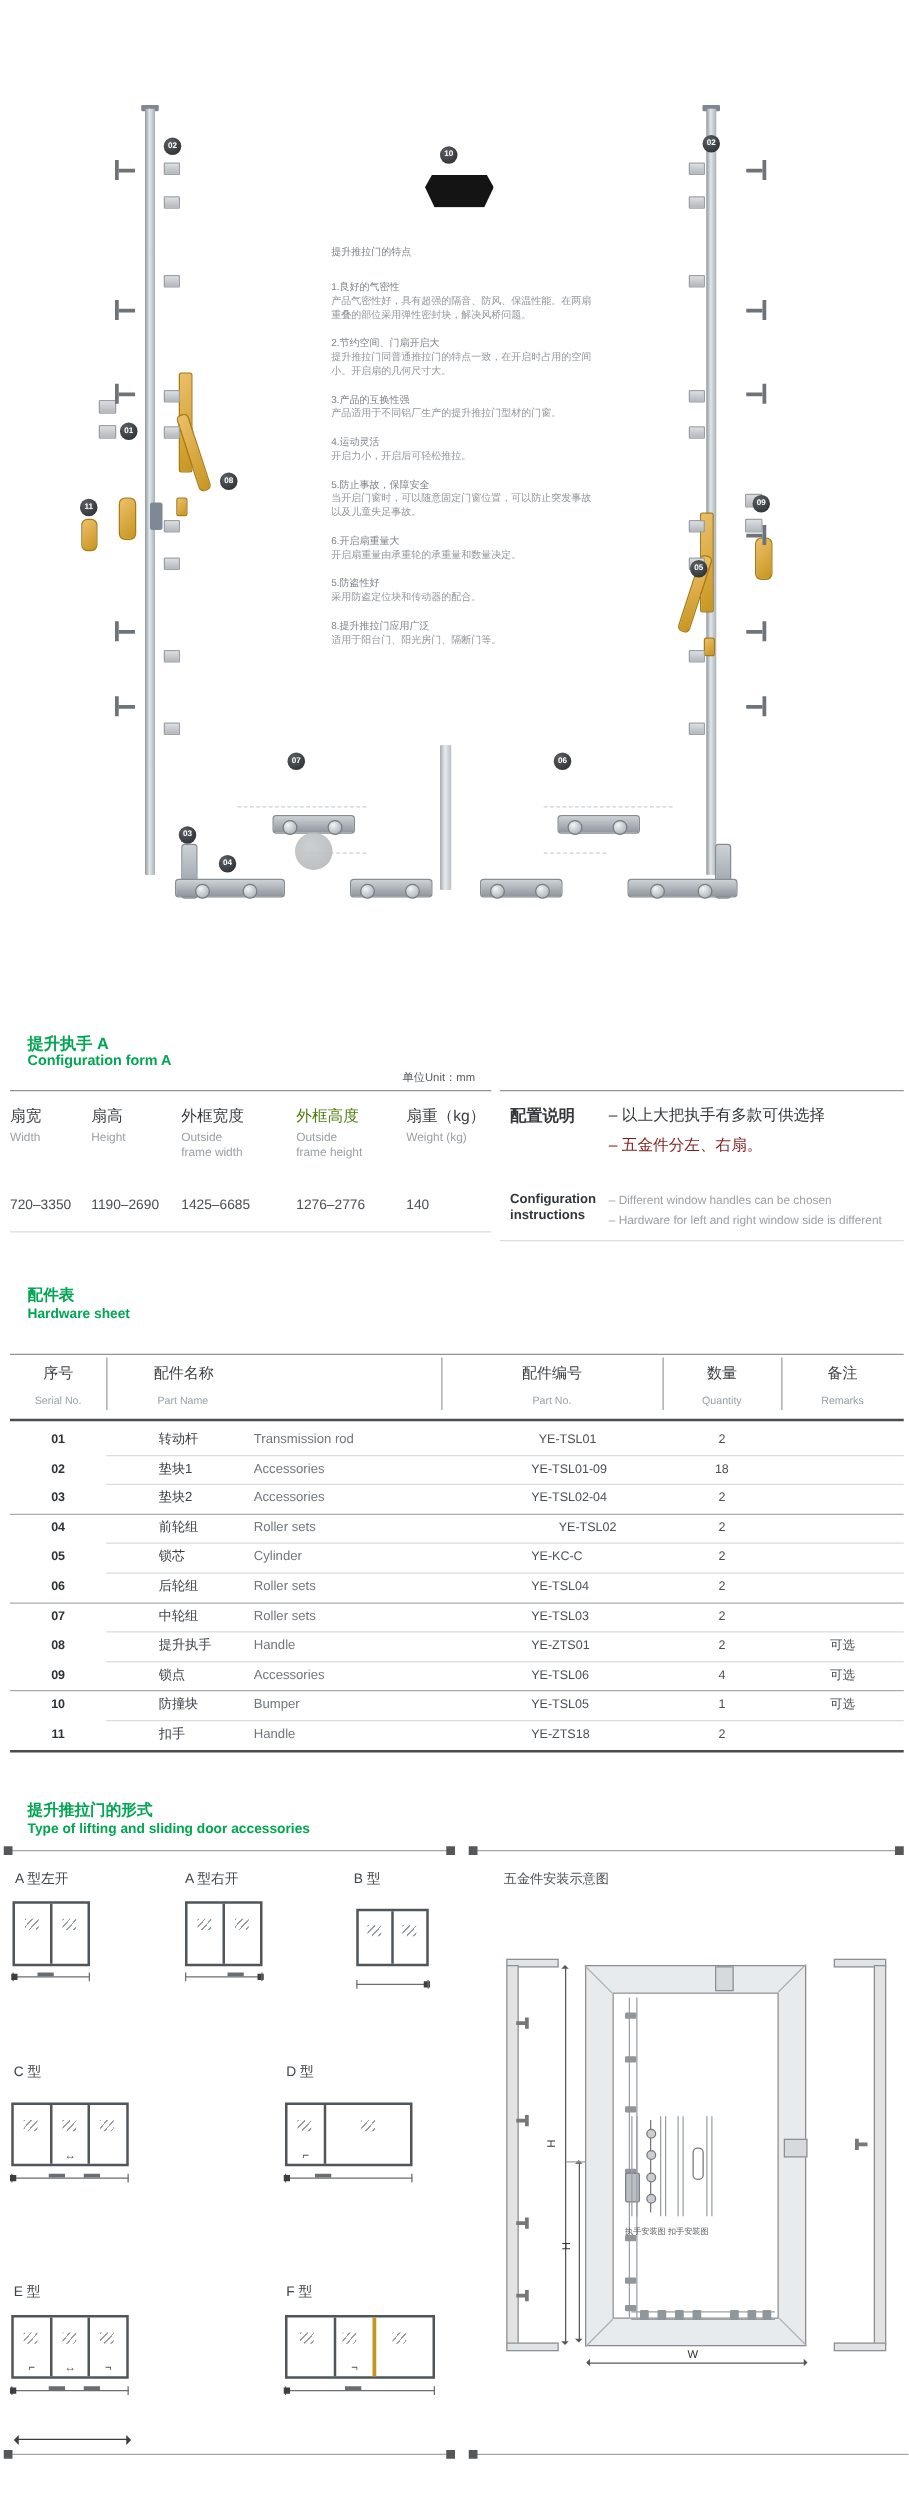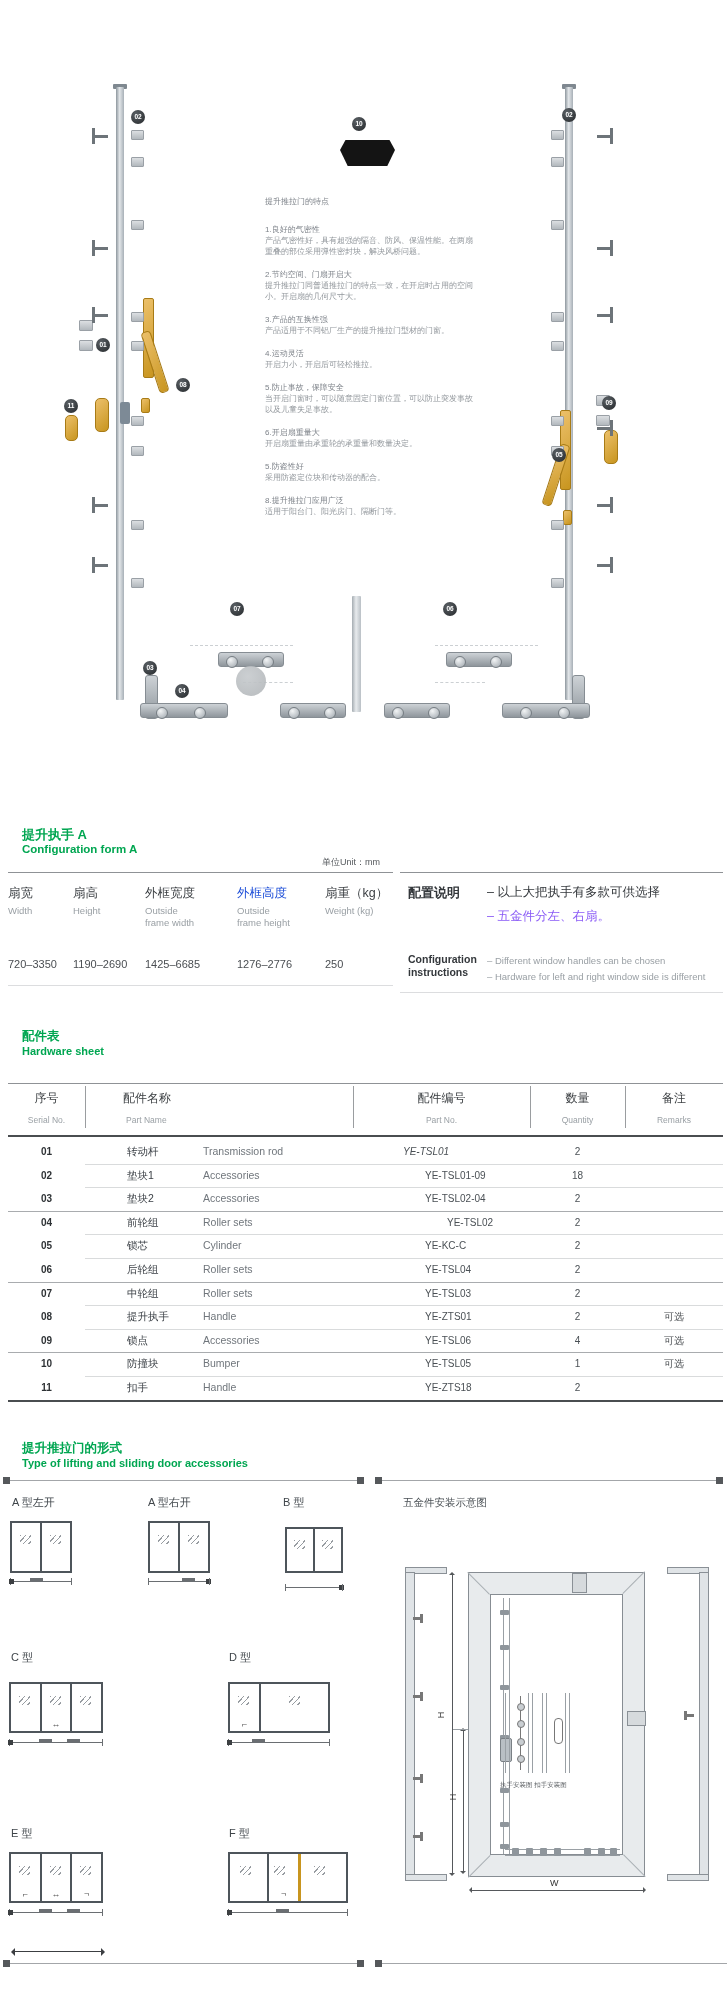--- a/index.html
+++ b/index.html
@@ -214,31 +214,31 @@
     <div id="cfgcols">
         <div style="position: absolute; left: 8px; top: 885px; font-size: 12.5px; color: rgb(58, 62, 66); white-space: nowrap;">扇宽</div>
         <div style="position: absolute; left: 8px; top: 905px; width: 58px; font-size: 9.5px; color: rgb(154, 160, 165); line-height: 12px;">Width</div>
         <div style="position: absolute; left: 8px; top: 958px; font-size: 11px; color: rgb(74, 78, 82); white-space: nowrap;">720–3350</div>
         <div style="position: absolute; left: 73px; top: 885px; font-size: 12.5px; color: rgb(58, 62, 66); white-space: nowrap;">扇高</div>
         <div style="position: absolute; left: 73px; top: 905px; width: 58px; font-size: 9.5px; color: rgb(154, 160, 165); line-height: 12px;">Height</div>
         <div style="position: absolute; left: 73px; top: 958px; font-size: 11px; color: rgb(74, 78, 82); white-space: nowrap;">1190–2690</div>
         <div style="position: absolute; left: 145px; top: 885px; font-size: 12.5px; color: rgb(58, 62, 66); white-space: nowrap;">外框宽度</div>
         <div style="position: absolute; left: 145px; top: 905px; width: 58px; font-size: 9.5px; color: rgb(154, 160, 165); line-height: 12px;">Outside frame width</div>
         <div style="position: absolute; left: 145px; top: 958px; font-size: 11px; color: rgb(74, 78, 82); white-space: nowrap;">1425–6685</div>
-        <div style="position: absolute; left: 237px; top: 885px; font-size: 12.5px; color: #1d4ed8; white-space: nowrap;">外框高度</div>
+        <div style="position: absolute; left: 237px; top: 885px; font-size: 12.5px; color: #4d7c0f; white-space: nowrap;">外框高度</div>
         <div style="position: absolute; left: 237px; top: 905px; width: 58px; font-size: 9.5px; color: rgb(154, 160, 165); line-height: 12px;">Outside frame height</div>
         <div style="position: absolute; left: 237px; top: 958px; font-size: 11px; color: rgb(74, 78, 82); white-space: nowrap;">1276–2776</div>
         <div style="position: absolute; left: 325px; top: 885px; font-size: 12.5px; color: rgb(58, 62, 66); white-space: nowrap;">扇重（kg）</div>
         <div style="position: absolute; left: 325px; top: 905px; width: 58px; font-size: 9.5px; color: rgb(154, 160, 165); line-height: 12px;">Weight (kg)</div>
-        <div style="position: absolute; left: 325px; top: 958px; font-size: 11px; color: rgb(74, 78, 82); white-space: nowrap;">250</div>
+        <div style="position: absolute; left: 325px; top: 958px; font-size: 11px; color: rgb(74, 78, 82); white-space: nowrap;">140</div>
       </div>
     <div class="abs" style="left:408px;top:884px;font-size:13px;font-weight:bold;color:#33373b;">配置说明</div>
     <div id="noteszh">
         <div style="position: absolute; left: 487px; top: 884px; font-size: 12.5px; color: rgb(51, 55, 59); white-space: nowrap;">– 以上大把执手有多款可供选择</div>
-        <div style="position: absolute; left: 487px; top: 908px; font-size: 12.5px; color: #8b5cf6; white-space: nowrap;">– 五金件分左、右扇。</div>
+        <div style="position: absolute; left: 487px; top: 908px; font-size: 12.5px; color: #7f1d1d; white-space: nowrap;">– 五金件分左、右扇。</div>
       </div>
     <div class="abs" style="left:408px;top:953px;width:72px;font-size:10.5px;font-weight:bold;color:#33373b;line-height:13px;">Configuration instructions</div>
     <div id="notesen">
         <div style="position: absolute; left: 487px; top: 955px; font-size: 9.5px; color: rgb(154, 160, 165); white-space: nowrap;">– Different window handles can be chosen</div>
         <div style="position: absolute; left: 487px; top: 971px; font-size: 9.5px; color: rgb(154, 160, 165); white-space: nowrap;">– Hardware for left and right window side is different</div>
       </div>
   </div>
 
   <div>
     <div class="abs green" style="left:22px;top:1028px;font-size:12.5px;">配件表</div>
@@ -259,21 +259,21 @@
     <div class="abs cell" style="left:353px;top:1115px;width:177px;text-align:center;font-size:8.5px;color:#9aa0a5;">Part No.</div>
     <div class="abs cell" style="left:530px;top:1090px;width:95px;text-align:center;font-size:12px;color:#3b3f42;">数量</div>
     <div class="abs cell" style="left:530px;top:1115px;width:95px;text-align:center;font-size:8.5px;color:#9aa0a5;">Quantity</div>
     <div class="abs cell" style="left:625px;top:1090px;width:98px;text-align:center;font-size:12px;color:#3b3f42;">备注</div>
     <div class="abs cell" style="left:625px;top:1115px;width:98px;text-align:center;font-size:8.5px;color:#9aa0a5;">Remarks</div>
     <div id="tablerows">
         <div style="position: absolute; left: 8px; top: 1140px; width: 715px; height: 23.6px;">
           <div style="position: absolute; top: 0px; height: 23.6px; line-height: 23.6px; white-space: nowrap; left: 0px; width: 77px; text-align: center; font-size: 10px; font-weight: bold; color: rgb(46, 50, 53);">01</div>
           <div style="position: absolute; top: 0px; height: 23.6px; line-height: 23.6px; white-space: nowrap; left: 119px; font-size: 10.5px; color: rgb(59, 64, 70); font-family: Liberation Serif, serif;">转动杆</div>
           <div style="position: absolute; top: 0px; height: 23.6px; line-height: 23.6px; white-space: nowrap; left: 195px; font-size: 10.5px; color: rgb(112, 118, 124);">Transmission rod</div>
-          <div style="position: absolute; top: 0px; height: 23.6px; line-height: 23.6px; white-space: nowrap; left: 395px; font-size: 10px; color: rgb(74, 80, 85); font-style: italic;">YE-TSL01</div>
+          <div style="position: absolute; top: 0px; height: 23.6px; line-height: 23.6px; white-space: nowrap; left: 423px; font-size: 10px; color: rgb(74, 80, 85);">YE-TSL01</div>
           <div style="position: absolute; top: 0px; height: 23.6px; line-height: 23.6px; white-space: nowrap; left: 522px; width: 95px; text-align: center; font-size: 10px; color: rgb(74, 80, 85);">2</div>
           <div style="position: absolute; top: 0px; height: 23.6px; line-height: 23.6px; white-space: nowrap; left: 617px; width: 98px; text-align: center; font-size: 10px; color: rgb(68, 72, 76);"></div>
         </div>
         <div style="position: absolute; left: 85px; top: 1163.6px; width: 638px; height: 1px; background: rgb(217, 219, 220);"></div>
         <div style="position: absolute; left: 8px; top: 1163.6px; width: 715px; height: 23.6px;">
           <div style="position: absolute; top: 0px; height: 23.6px; line-height: 23.6px; white-space: nowrap; left: 0px; width: 77px; text-align: center; font-size: 10px; font-weight: bold; color: rgb(46, 50, 53);">02</div>
           <div style="position: absolute; top: 0px; height: 23.6px; line-height: 23.6px; white-space: nowrap; left: 119px; font-size: 10.5px; color: rgb(59, 64, 70);">垫块1</div>
           <div style="position: absolute; top: 0px; height: 23.6px; line-height: 23.6px; white-space: nowrap; left: 195px; font-size: 10.5px; color: rgb(112, 118, 124);">Accessories</div>
           <div style="position: absolute; top: 0px; height: 23.6px; line-height: 23.6px; white-space: nowrap; left: 417px; font-size: 10px; color: rgb(74, 80, 85);">YE-TSL01-09</div>
           <div style="position: absolute; top: 0px; height: 23.6px; line-height: 23.6px; white-space: nowrap; left: 522px; width: 95px; text-align: center; font-size: 10px; color: rgb(74, 80, 85);">18</div>

